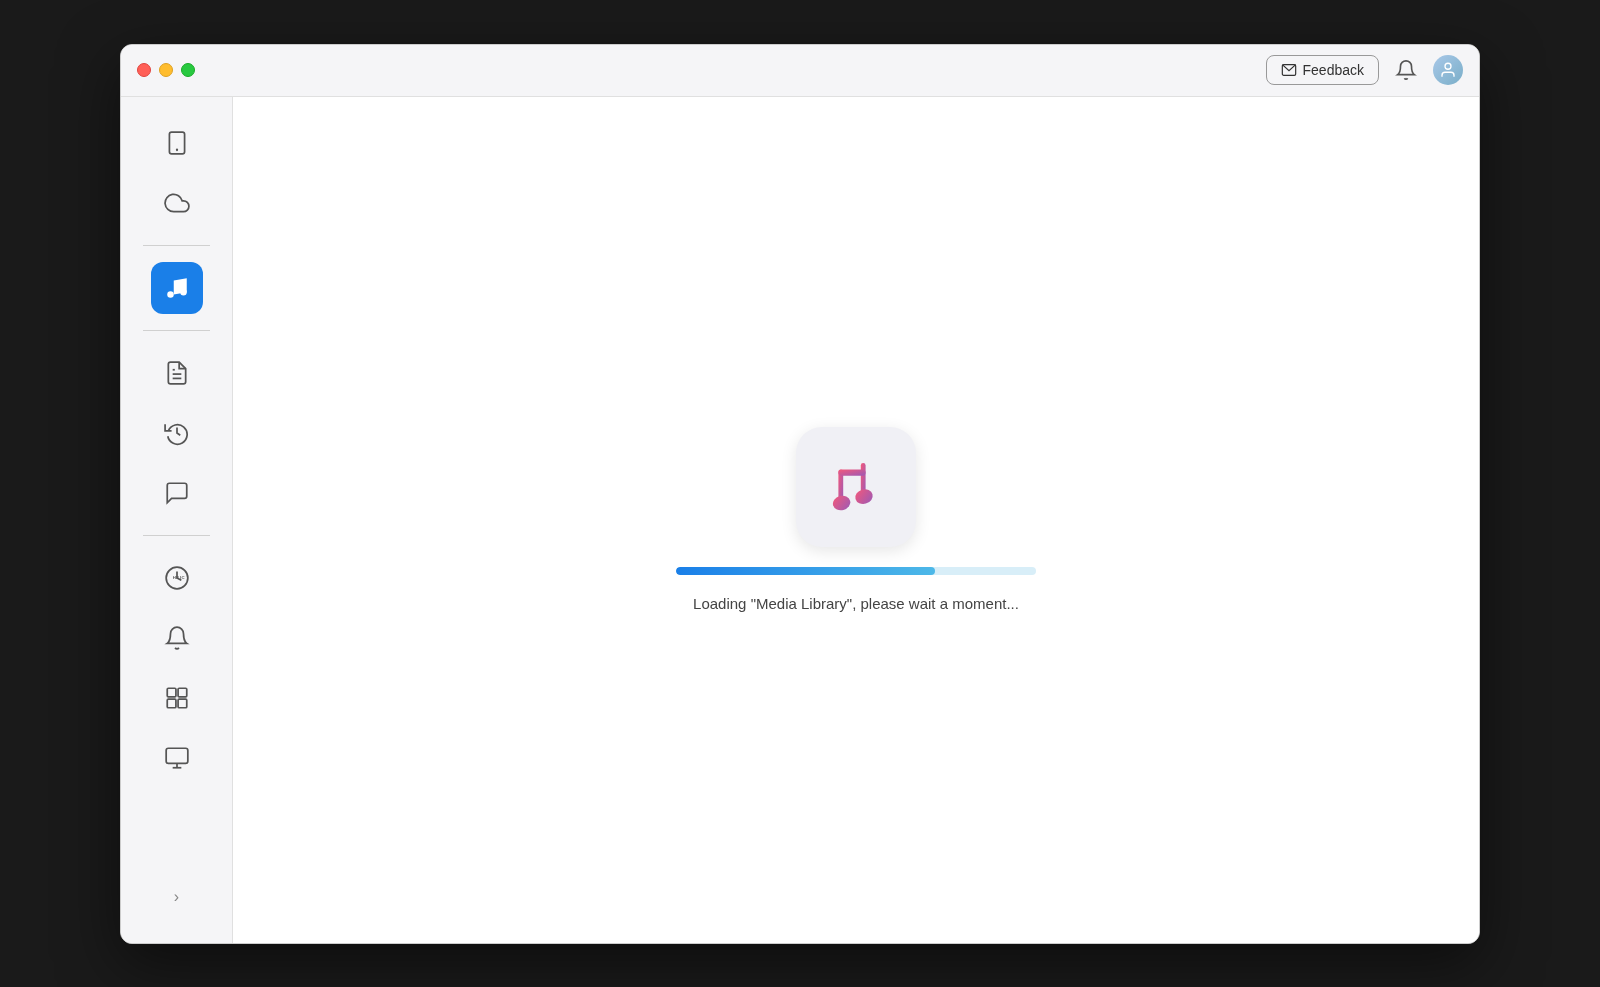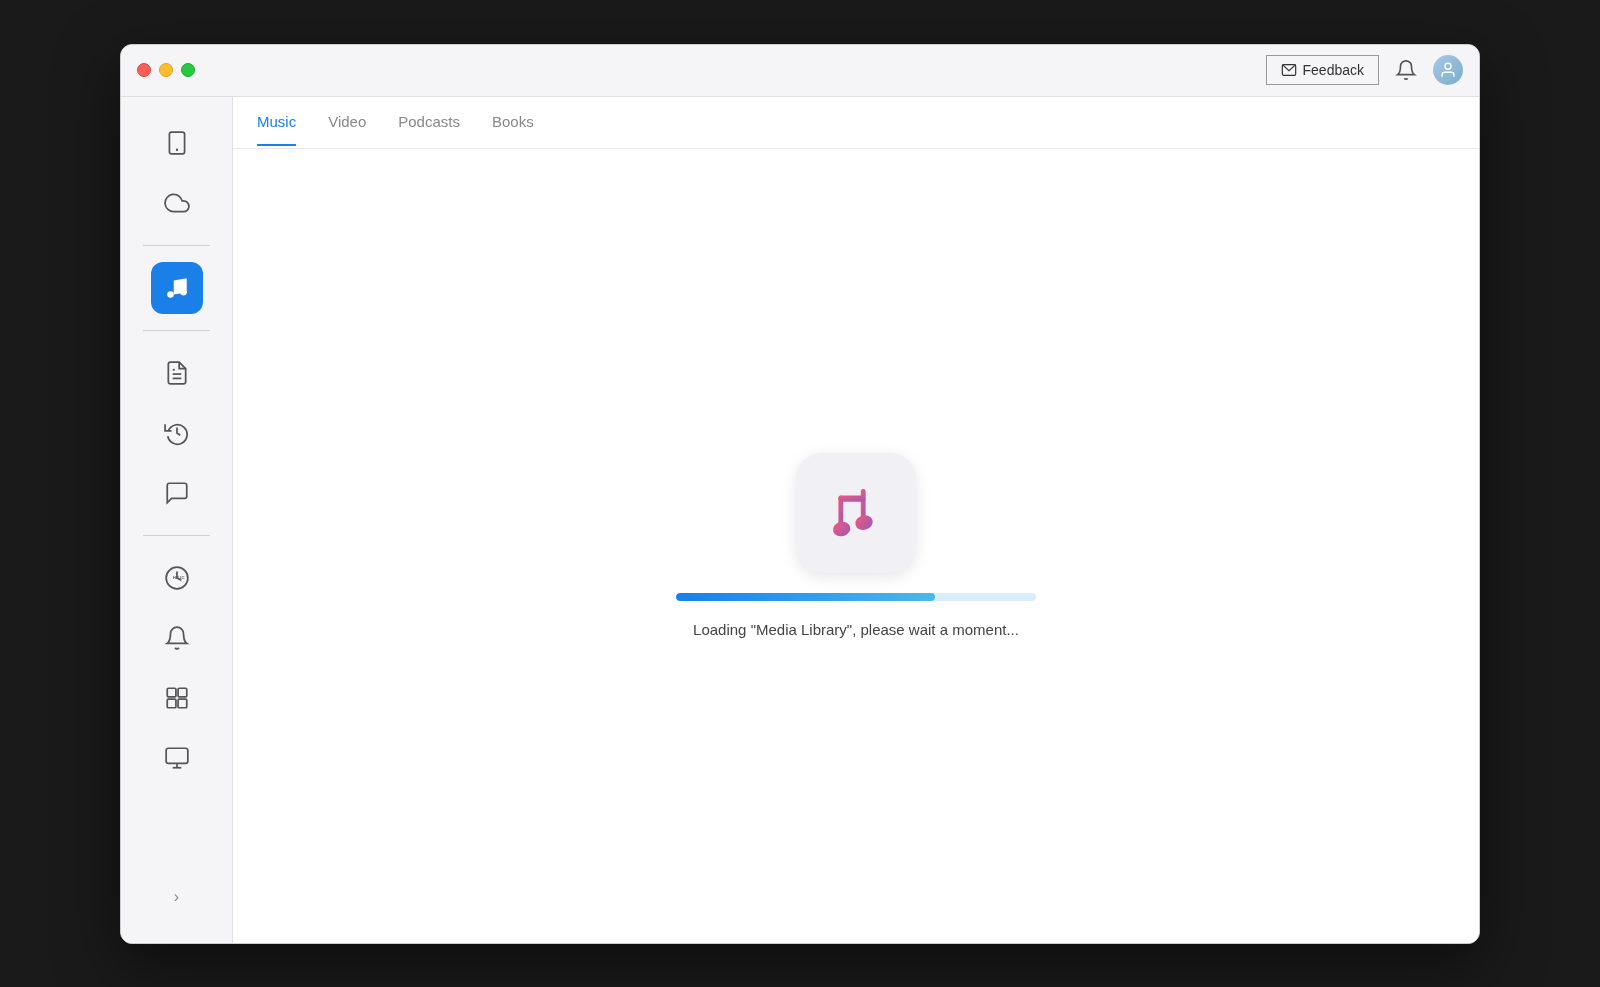--- a/index.html
+++ b/index.html
@@ -49,21 +49,21 @@
     .titlebar-right {
       display: flex;
       align-items: center;
       gap: 12px;
     }
     .feedback-btn {
       display: flex;
       align-items: center;
       gap: 6px;
       border: 1.5px solid #999;
-      border-radius: 0;
+      border-radius: 8px;
       padding: 6px 14px;
       background: transparent;
       cursor: pointer;
       font-size: 14px;
       color: #333;
       justify-content: center;
     }
     .feedback-btn svg { width: 16px; height: 16px; }
     .bell-icon, .avatar-icon {
       width: 30px;
@@ -338,34 +338,20 @@
 
       <div class="sidebar-bottom">
         <div class="sidebar-expand">
           <span>›</span>
         </div>
       </div>
     </div>
 
     <div class="content-area">
 
-      <div class="tabs-bar">
-        <div class="tab active">
-          <span>Music</span>
-        </div>
-        <div class="tab">
-          <span>Video</span>
-        </div>
-        <div class="tab">
-          <span>Podcasts</span>
-        </div>
-        <div class="tab">
-          <span>Books</span>
-        </div>
-      </div>
 
       <div class="loading-area">
         <div class="music-icon-wrapper">
           <svg width="80" height="80" viewBox="0 0 100 100">
 
             <defs>
               <linearGradient id="noteGrad" x1="0%" y1="0%" x2="100%" y2="100%">
                 <stop offset="0%" style="stop-color:#f4587a"></stop>
                 <stop offset="100%" style="stop-color:#9b59b6"></stop>
               </linearGradient>

